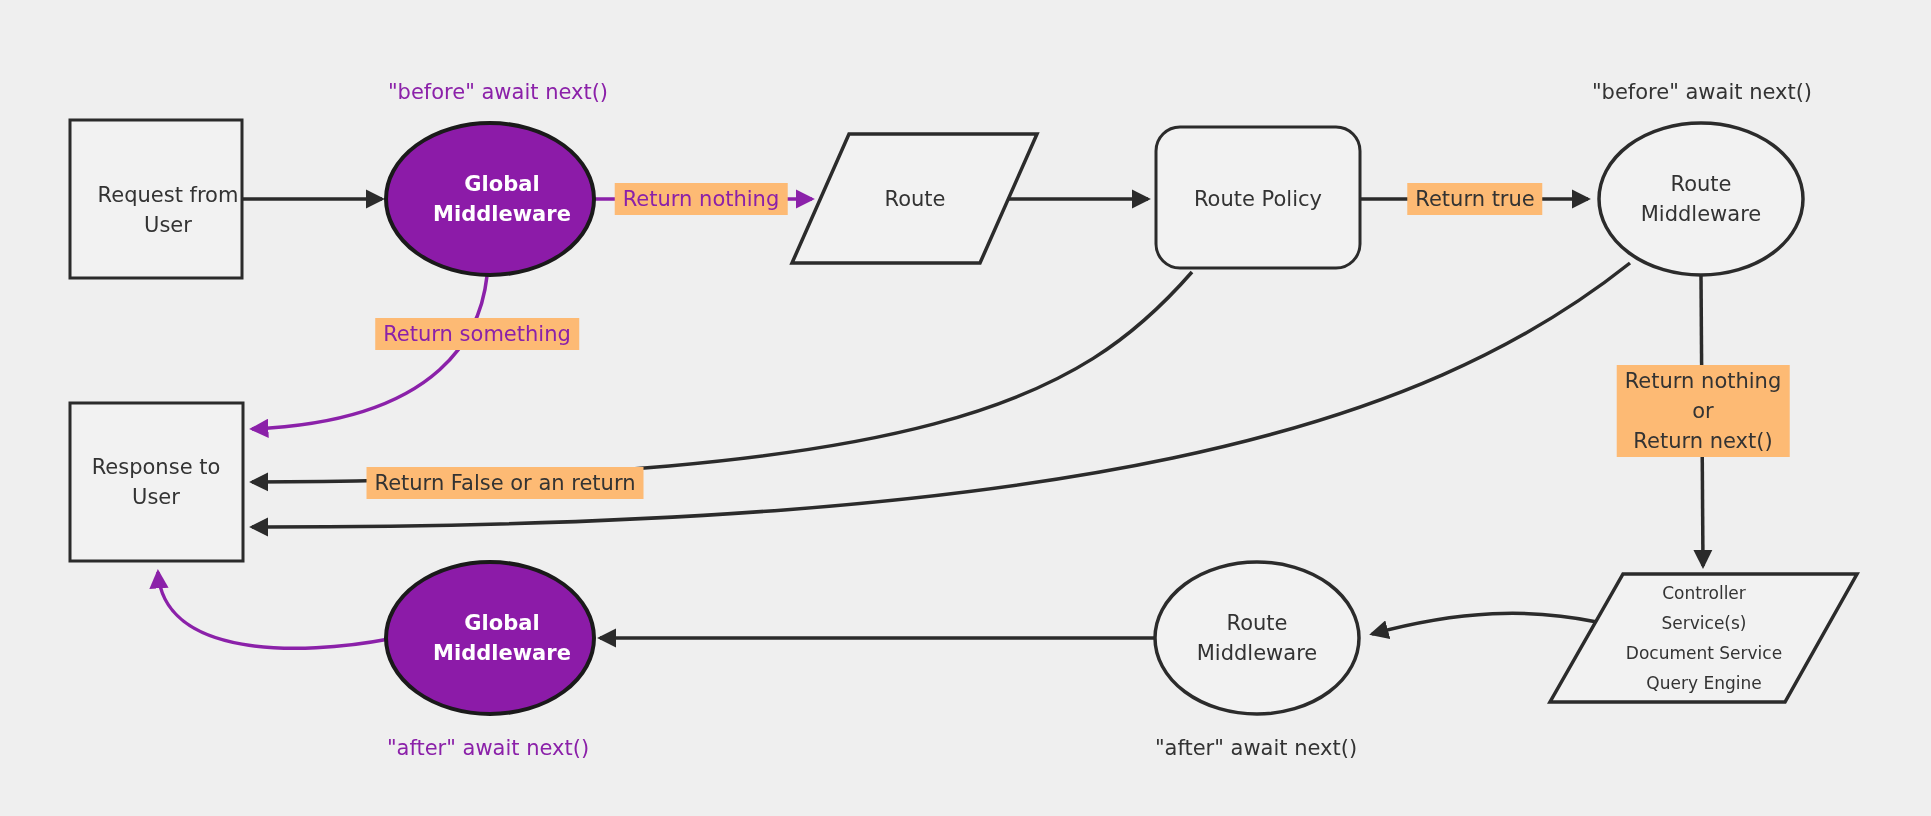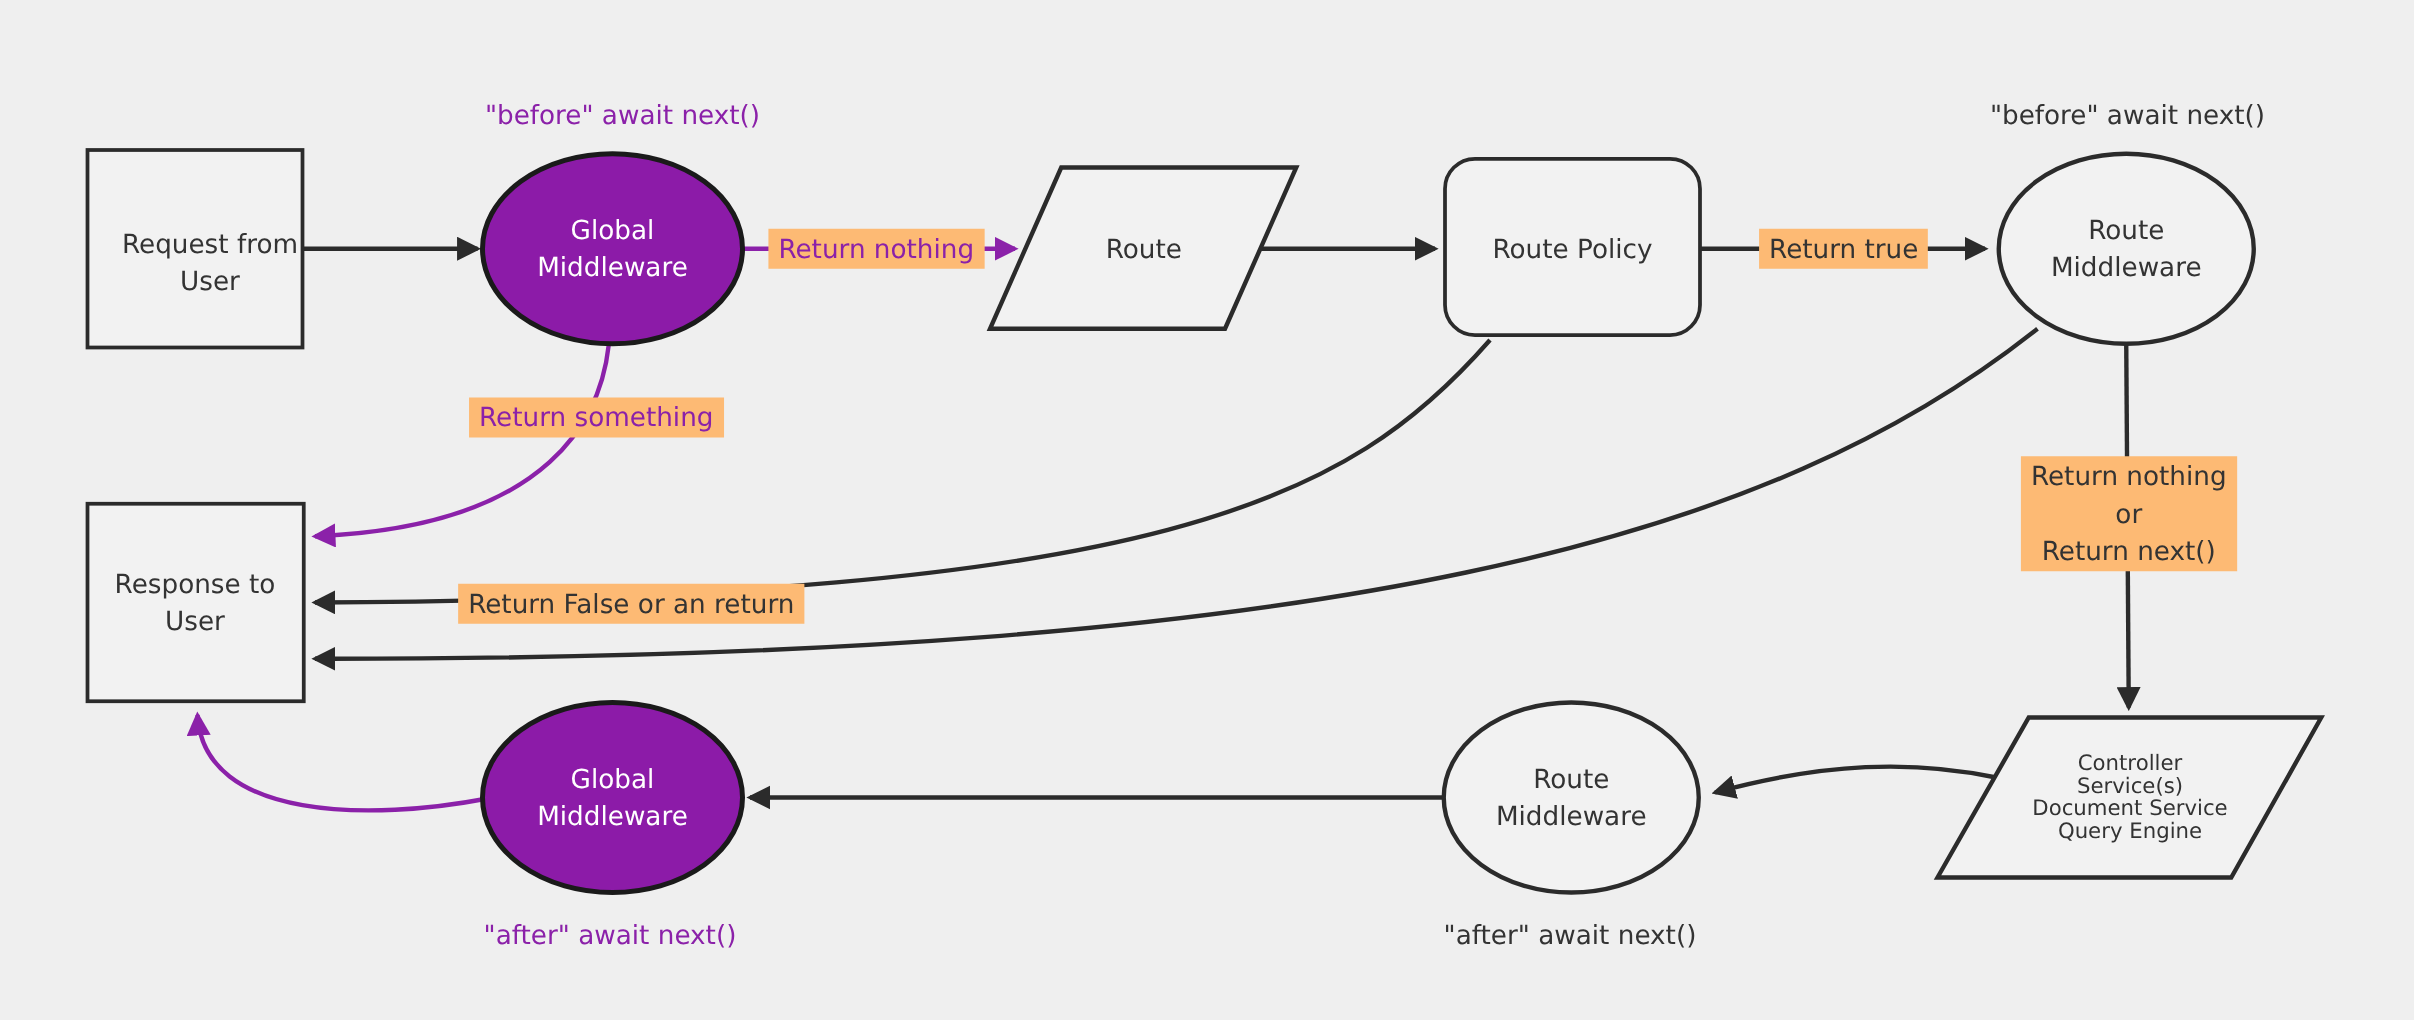--- a/index.html
+++ b/index.html
@@ -15,23 +15,23 @@
     position:absolute;
     transform:translate(-50%,-50%);
     text-align:center;
     white-space:pre-line;
     font-size:21px;
     line-height:30px;
     color:#333333;
     pointer-events:none;
   }
   .lbl.node{color:#333333;}
-  .lbl.white-bold{color:#ffffff;font-weight:normal;}
+  .lbl.white-bold{color:#ffffff;font-weight:bold;margin-left:12px;}
   .lbl.purple{color:#8b21a9;}
-  .lbl.small{font-size:17px;line-height:18px;}
+  .lbl.small{font-size:17px;line-height:30px;}
   .lbl.edge{background:#fdba74;padding:1px 8px;}
 </style>
 </head>
 <body>
 
 <div class="canvas">
 
   <svg width="1931" height="816" viewBox="0 0 1931 816">
     <defs>
       <marker id="arrow-dark" viewBox="0 0 10 10" refX="8.5" refY="5" markerWidth="5.5" markerHeight="5.5" orient="auto-start-reverse" markerUnits="strokeWidth">

